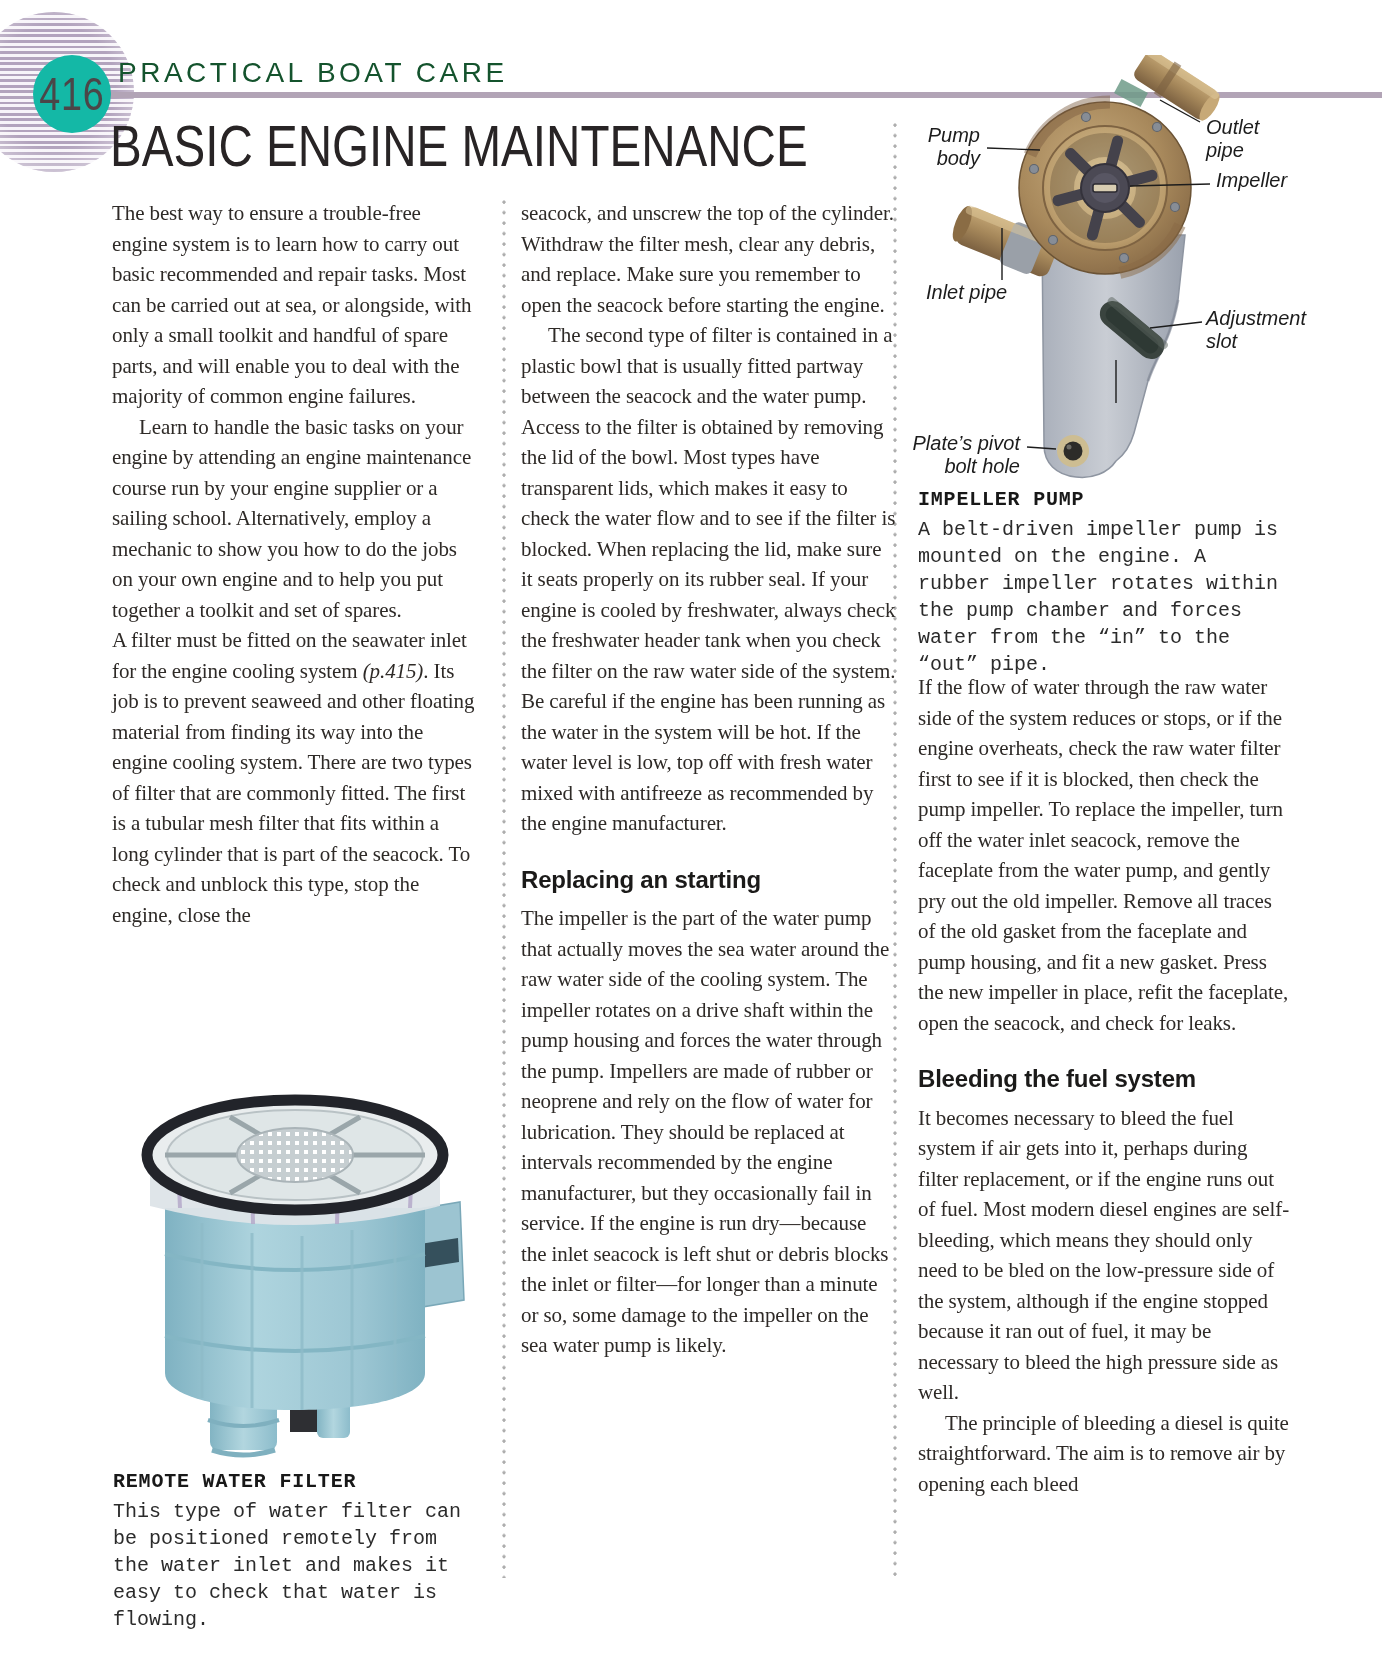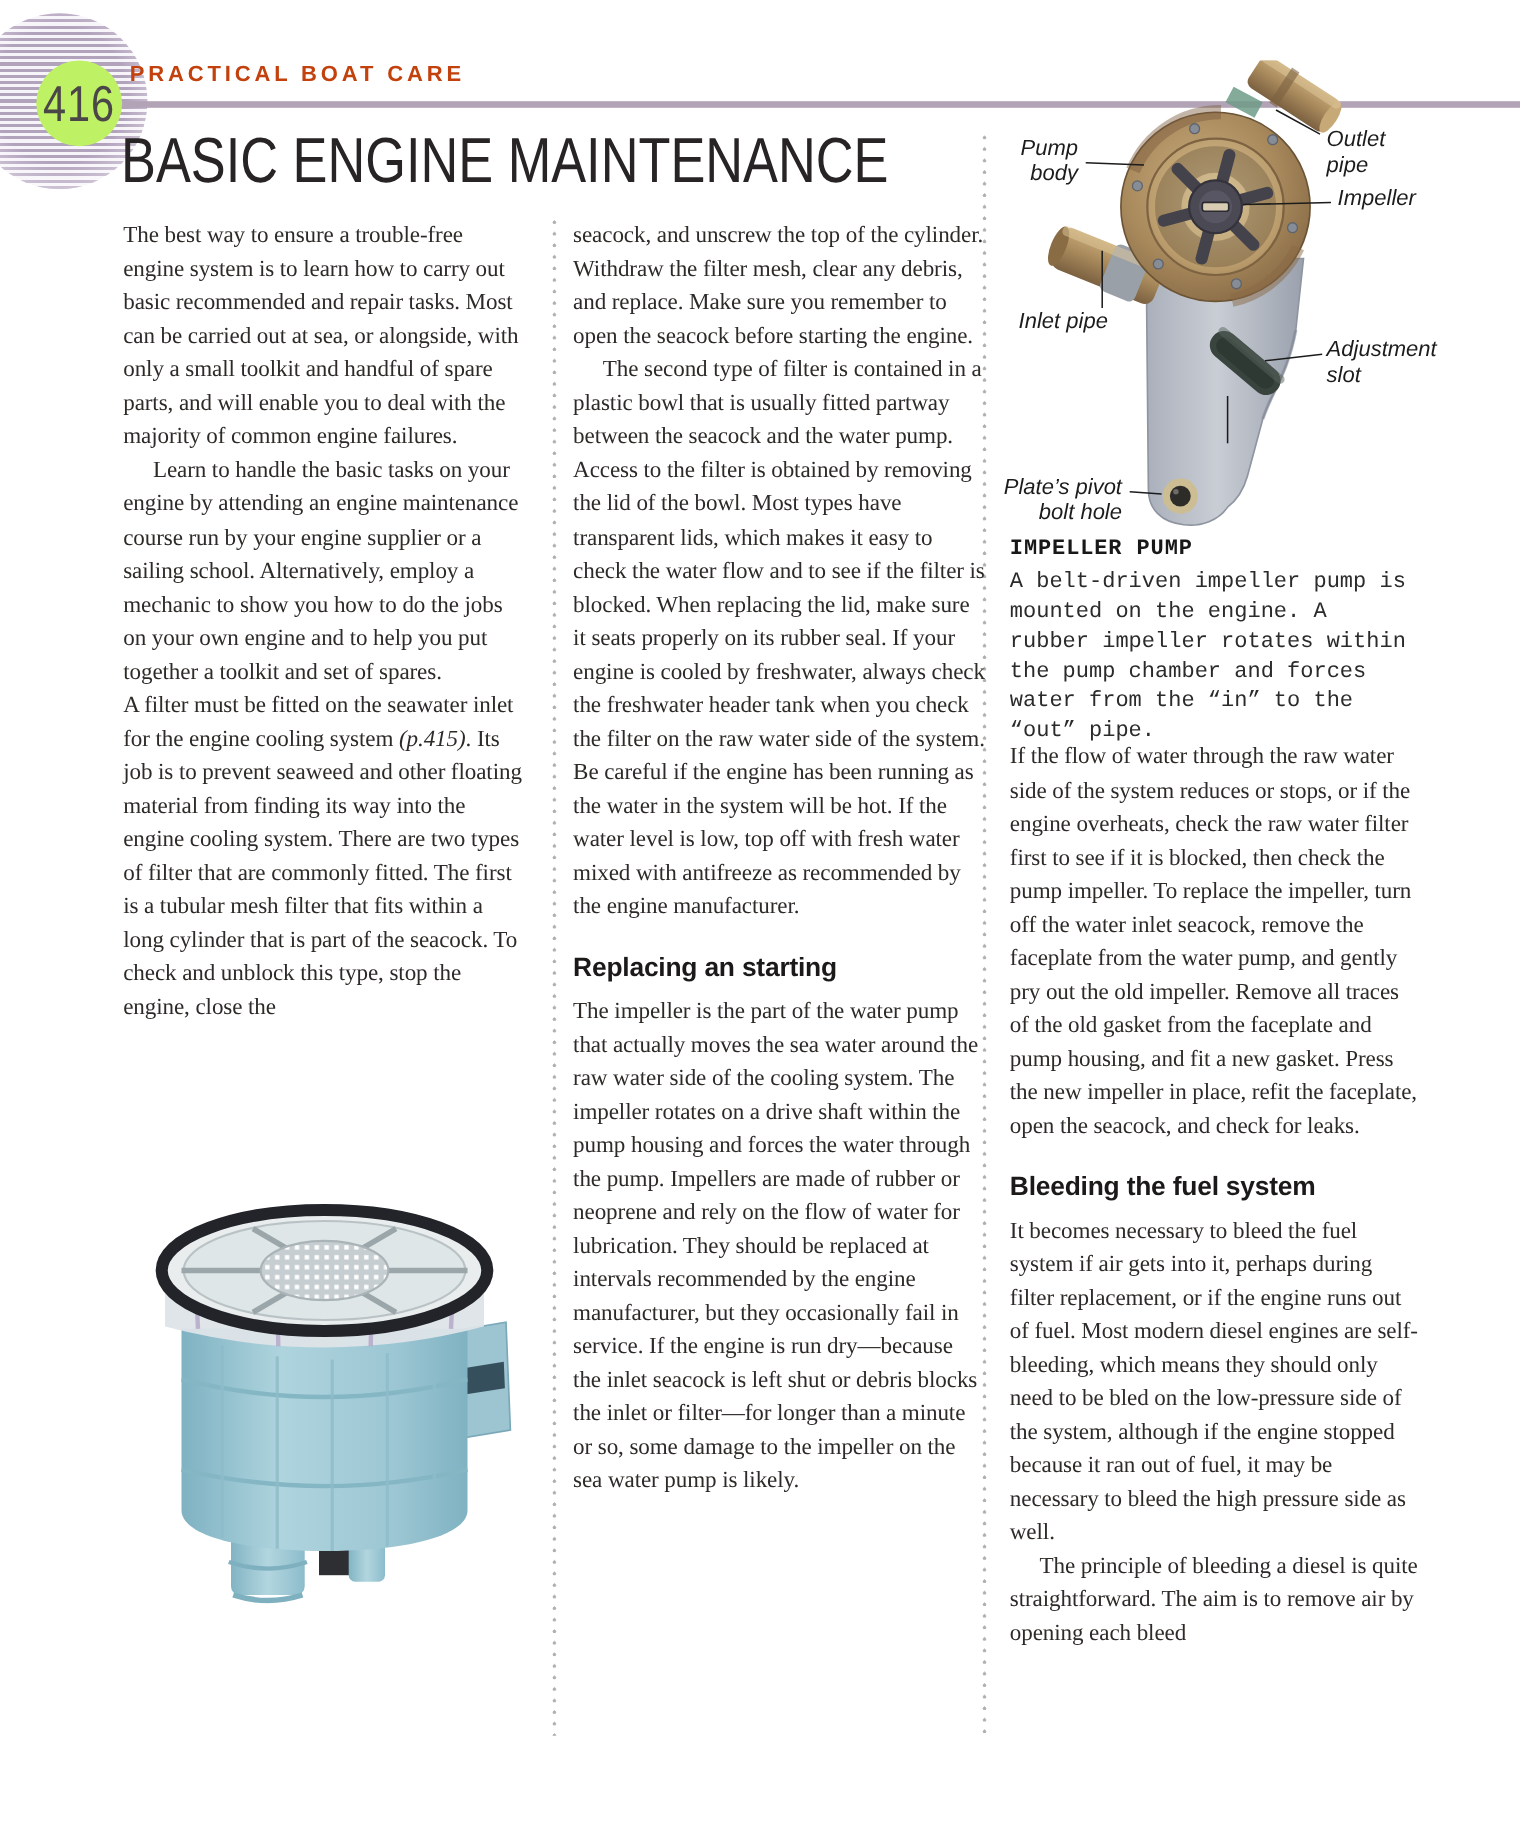--- a/index.html
+++ b/index.html
@@ -13,31 +13,31 @@
     position:absolute; left:-26px; top:12px; width:160px; height:160px;
     border-radius:50%;
     background:repeating-linear-gradient(180deg,#b2a3bd 0 2.8px,#f7f4f9 2.8px 5.6px);
   }
   .ball::after{
     content:""; position:absolute; inset:0; border-radius:50%;
     background:radial-gradient(circle at 50% 46%, rgba(255,255,255,0) 52%, rgba(255,255,255,0.65) 92%);
   }
   .page-num-circle{
     position:absolute; left:33px; top:55px; width:78px; height:78px;
-    background:#bef264; border-radius:50%; z-index:3;
+    background:#14b8a6; border-radius:50%; z-index:3;
     display:flex; align-items:center; justify-content:center;
   }
   .page-num{
     font-family:"Liberation Sans", sans-serif; font-weight:400;
     font-size:46px; color:#4b4648; transform:scaleX(0.82); letter-spacing:1px;
   }
   .kicker{
     position:absolute; left:118px; top:57px; z-index:2;
-    font-family:"Liberation Sans", sans-serif; font-size:20px; color:#c2410c;
-    letter-spacing:3.5px; font-weight:700;
+    font-family:"Liberation Sans", sans-serif; font-size:28px; color:#14532d;
+    letter-spacing:3.5px; font-weight:400;
   }
   .hrule{
     position:absolute; left:100px; top:92px; width:1282px; height:6px;
     background:#b2a4b6; z-index:1;
   }
   .title{
     position:absolute; left:110px; top:112px; z-index:2; margin:0;
     font-family:"Liberation Sans", sans-serif; font-weight:400;
     font-size:58px; color:#282425; letter-spacing:0px;
     transform:scaleX(0.82); transform-origin:left top; white-space:nowrap;
@@ -296,14 +296,18 @@
         <line x1="155" y1="97" x2="220" y2="59"></line>
         <line x1="155" y1="97" x2="90" y2="59"></line>
         <line x1="155" y1="97" x2="25" y2="97"></line>
         <line x1="155" y1="97" x2="90" y2="135"></line>
         <line x1="155" y1="97" x2="220" y2="135"></line>
       </g>
       <ellipse cx="155" cy="97" rx="58" ry="27" fill="url(#mesh)" stroke="#aab4b8" stroke-width="2"></ellipse>
     </g>
   </svg>
 
+  <div class="caption" style="left:113px; top:1470px; width:372px;">
+    <h4>REMOTE WATER FILTER</h4>
+    <p>This type of water filter can be positioned remotely from the water inlet and makes it easy to check that water is flowing.</p>
+  </div>
 
 </div>
 
 </body></html>

